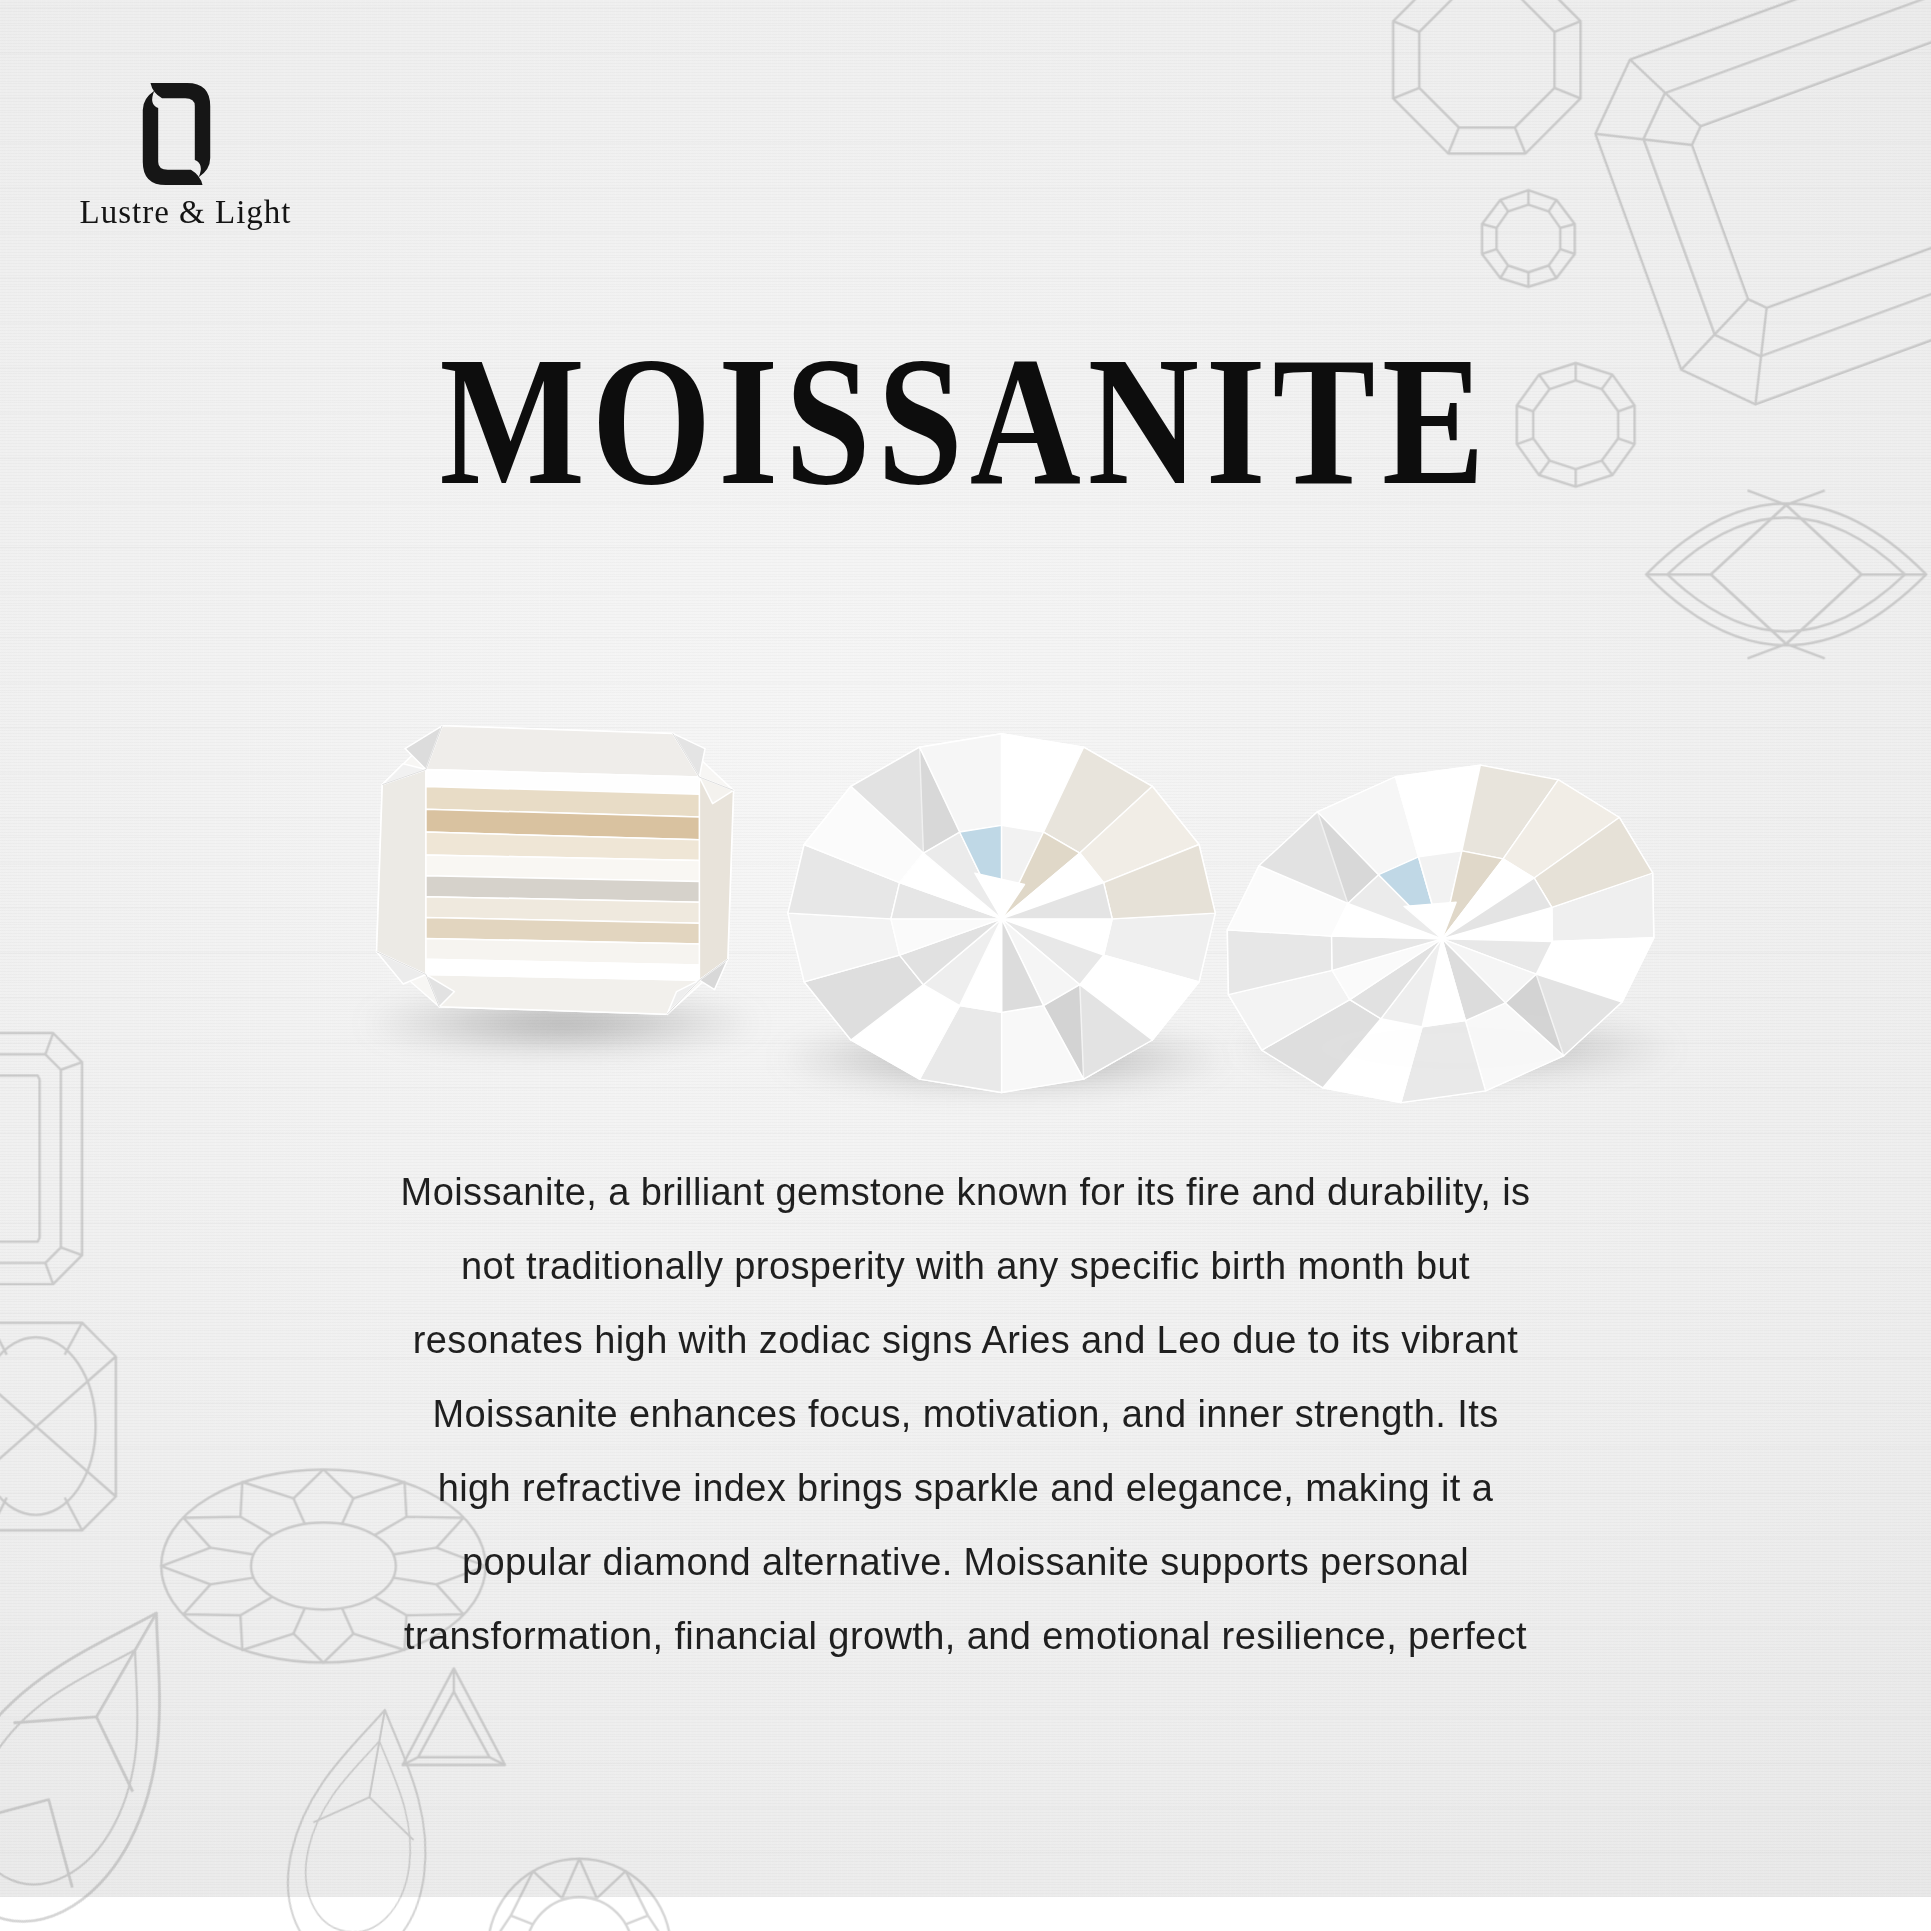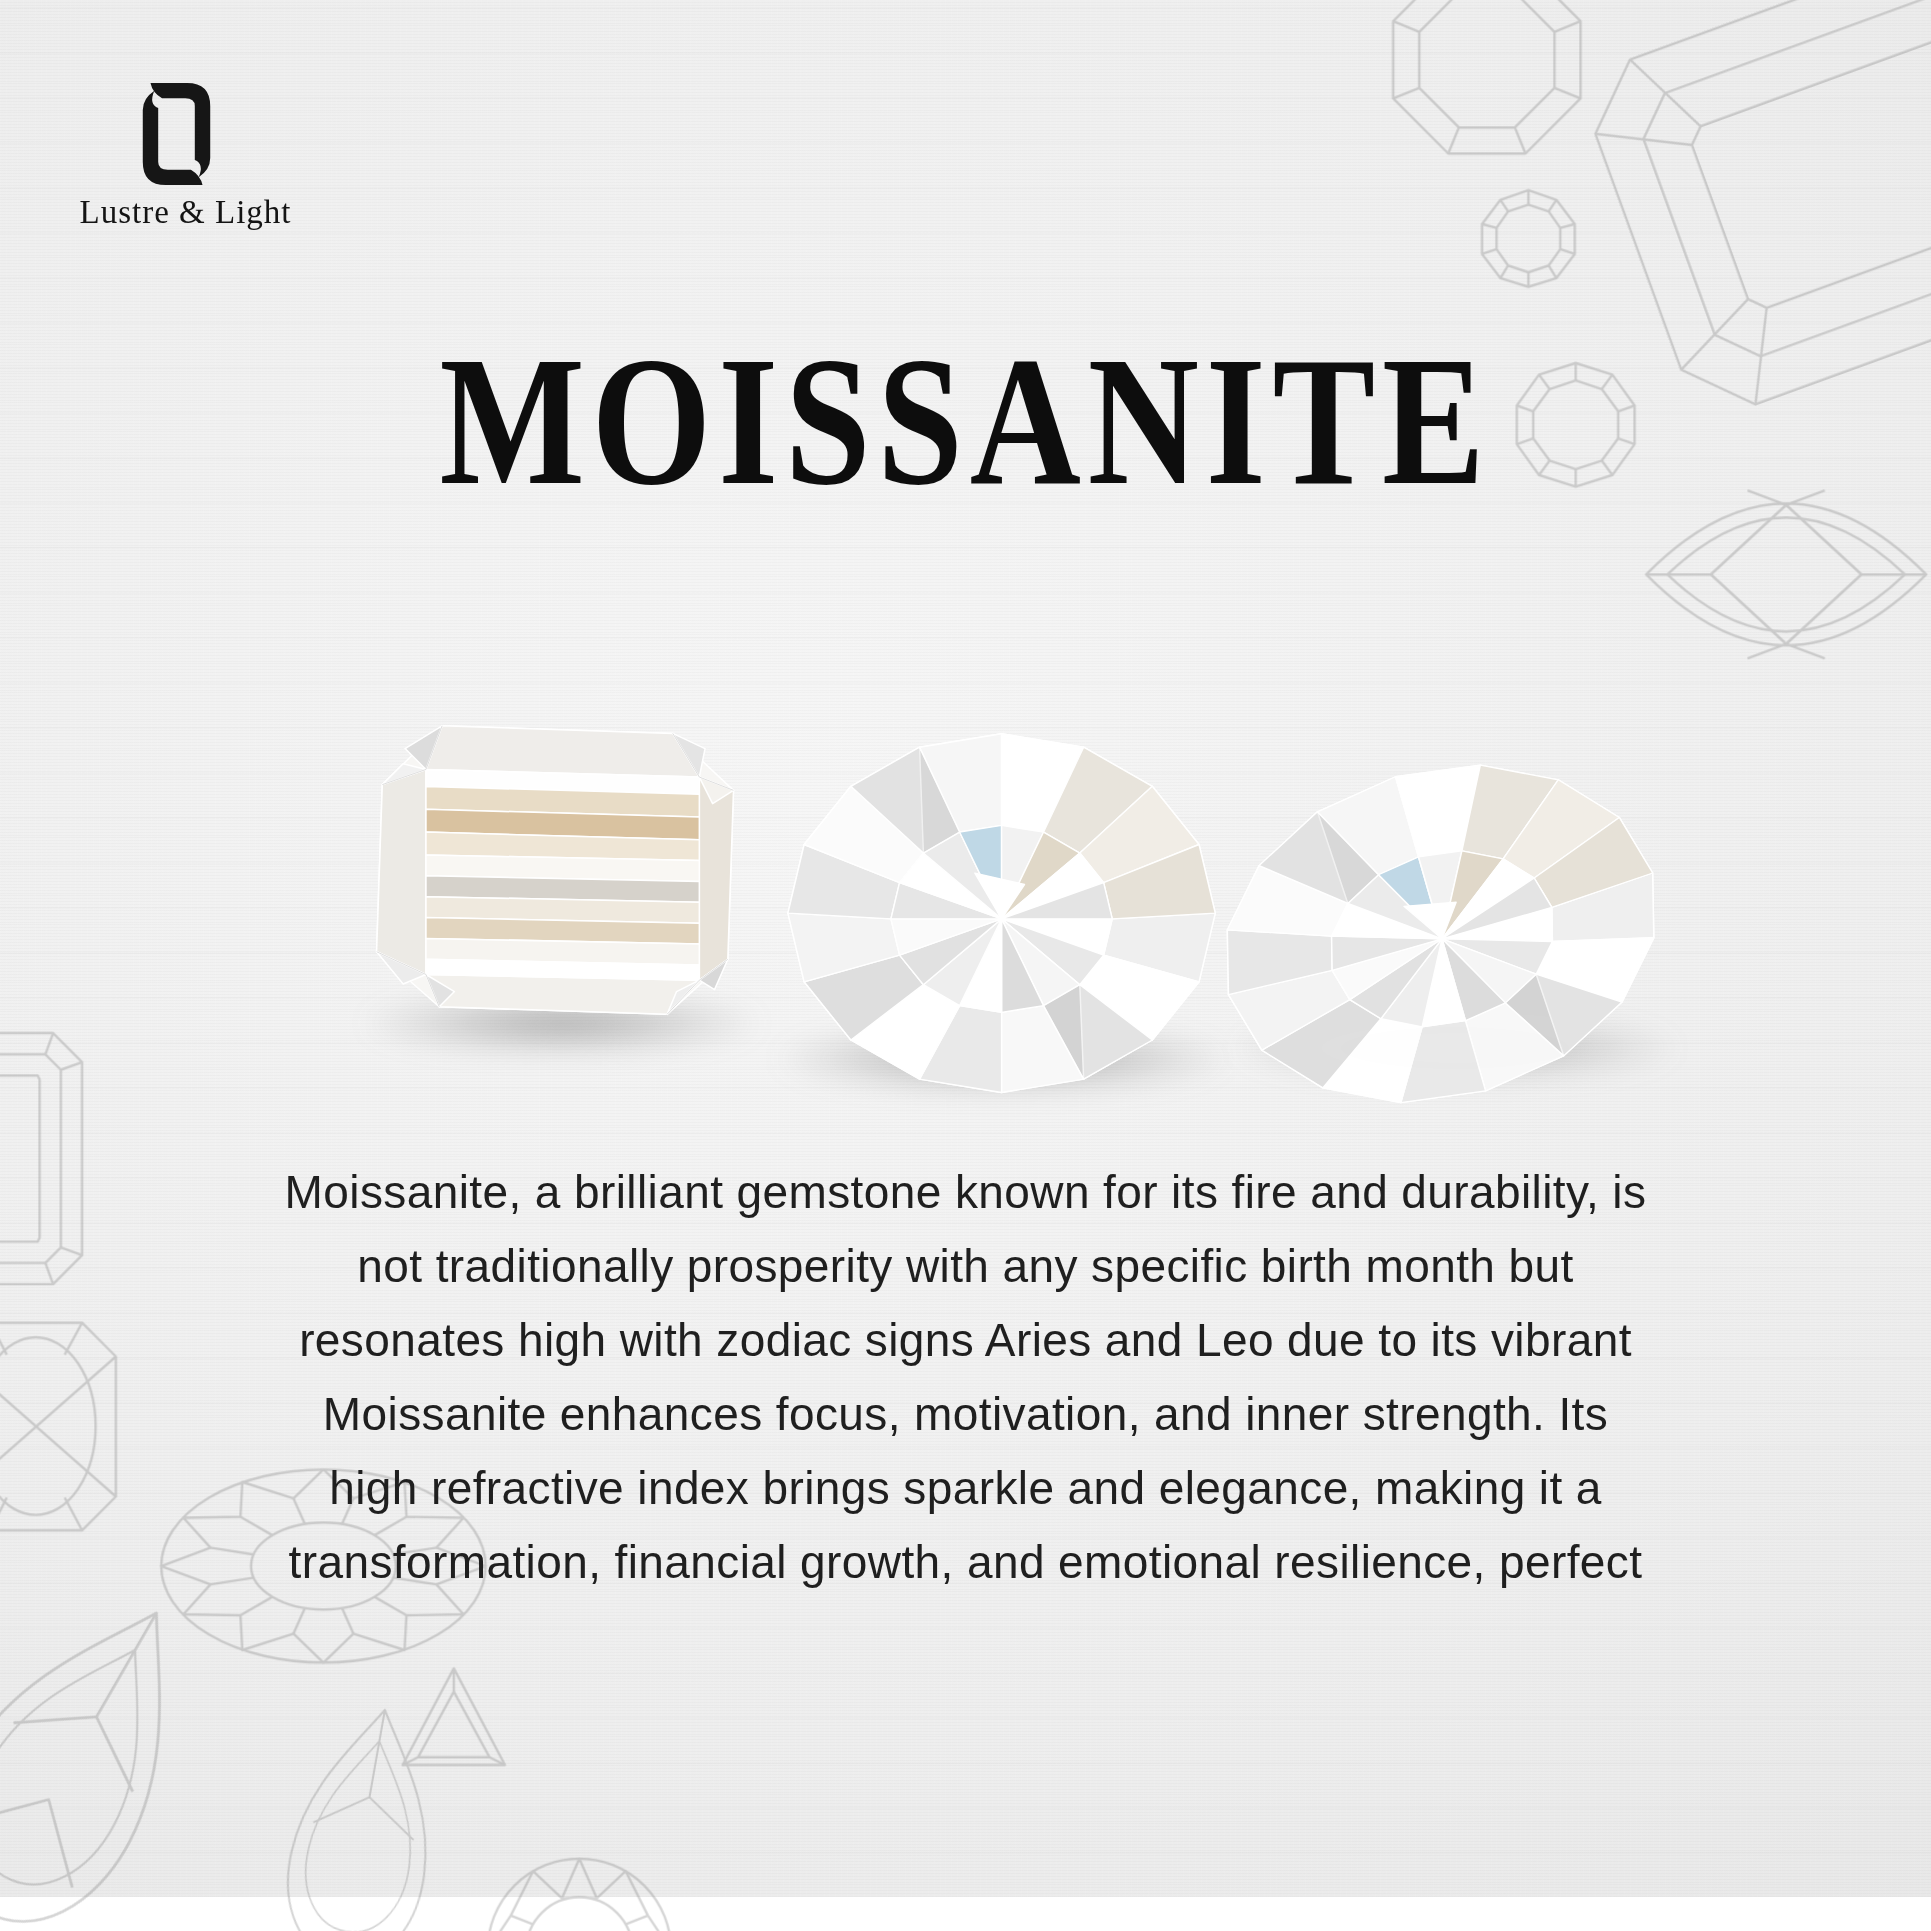--- a/index.html
+++ b/index.html
@@ -23,21 +23,21 @@
   .hero{position:absolute;inset:0;z-index:2;}
   .gem{position:absolute;overflow:visible;}
   .gem-shadow{position:absolute;border-radius:50%;filter:blur(12.6px);}
   #shadow-1{left:359px;top:991px;width:406px;height:64px;
     background:radial-gradient(closest-side, rgba(108,108,108,0.52), rgba(108,108,108,0));}
   #shadow-2{left:772px;top:1023px;width:463px;height:71px;
     background:radial-gradient(closest-side, rgba(100,100,100,0.55), rgba(100,100,100,0));}
   #shadow-3{left:1228px;top:1014px;width:454px;height:68px;
     background:radial-gradient(closest-side, rgba(108,108,108,0.5), rgba(108,108,108,0));}
   .desc{position:absolute;left:0;top:1155px;width:1931px;z-index:3;}
-  .desc-line{white-space:nowrap;text-align:center;font-size:46px;line-height:74px;
+  .desc-line{white-space:nowrap;text-align:center;font-size:38px;line-height:74px;
     letter-spacing:0.4px;color:#1f1f1f;}
 </style>
 </head>
 <body>
 
 <div class="canvas">
 
   <svg class="decor-svg" width="1931" height="1931" viewBox="0 0 2000 2000">
     <g stroke="#8a8a8a" stroke-width="2.5" fill="none" opacity="0.36" stroke-linejoin="round">
 
@@ -285,17 +285,18 @@
       </g>
     </svg>
   </div>
 
   <div class="desc">
     <div class="desc-line">Moissanite, a brilliant gemstone known for its fire and durability, is</div>
     <div class="desc-line">not traditionally prosperity with any specific birth month but</div>
     <div class="desc-line">resonates high with zodiac signs Aries and Leo due to its vibrant</div>
     <div class="desc-line">Moissanite enhances focus, motivation, and inner strength. Its</div>
     <div class="desc-line">high refractive index brings sparkle and elegance, making it a</div>
+    <div class="desc-line">popular diamond alternative. Moissanite supports personal</div>
     <div class="desc-line">transformation, financial growth, and emotional resilience, perfect</div>
   </div>
 
 </div>
 
 
 </body></html>

